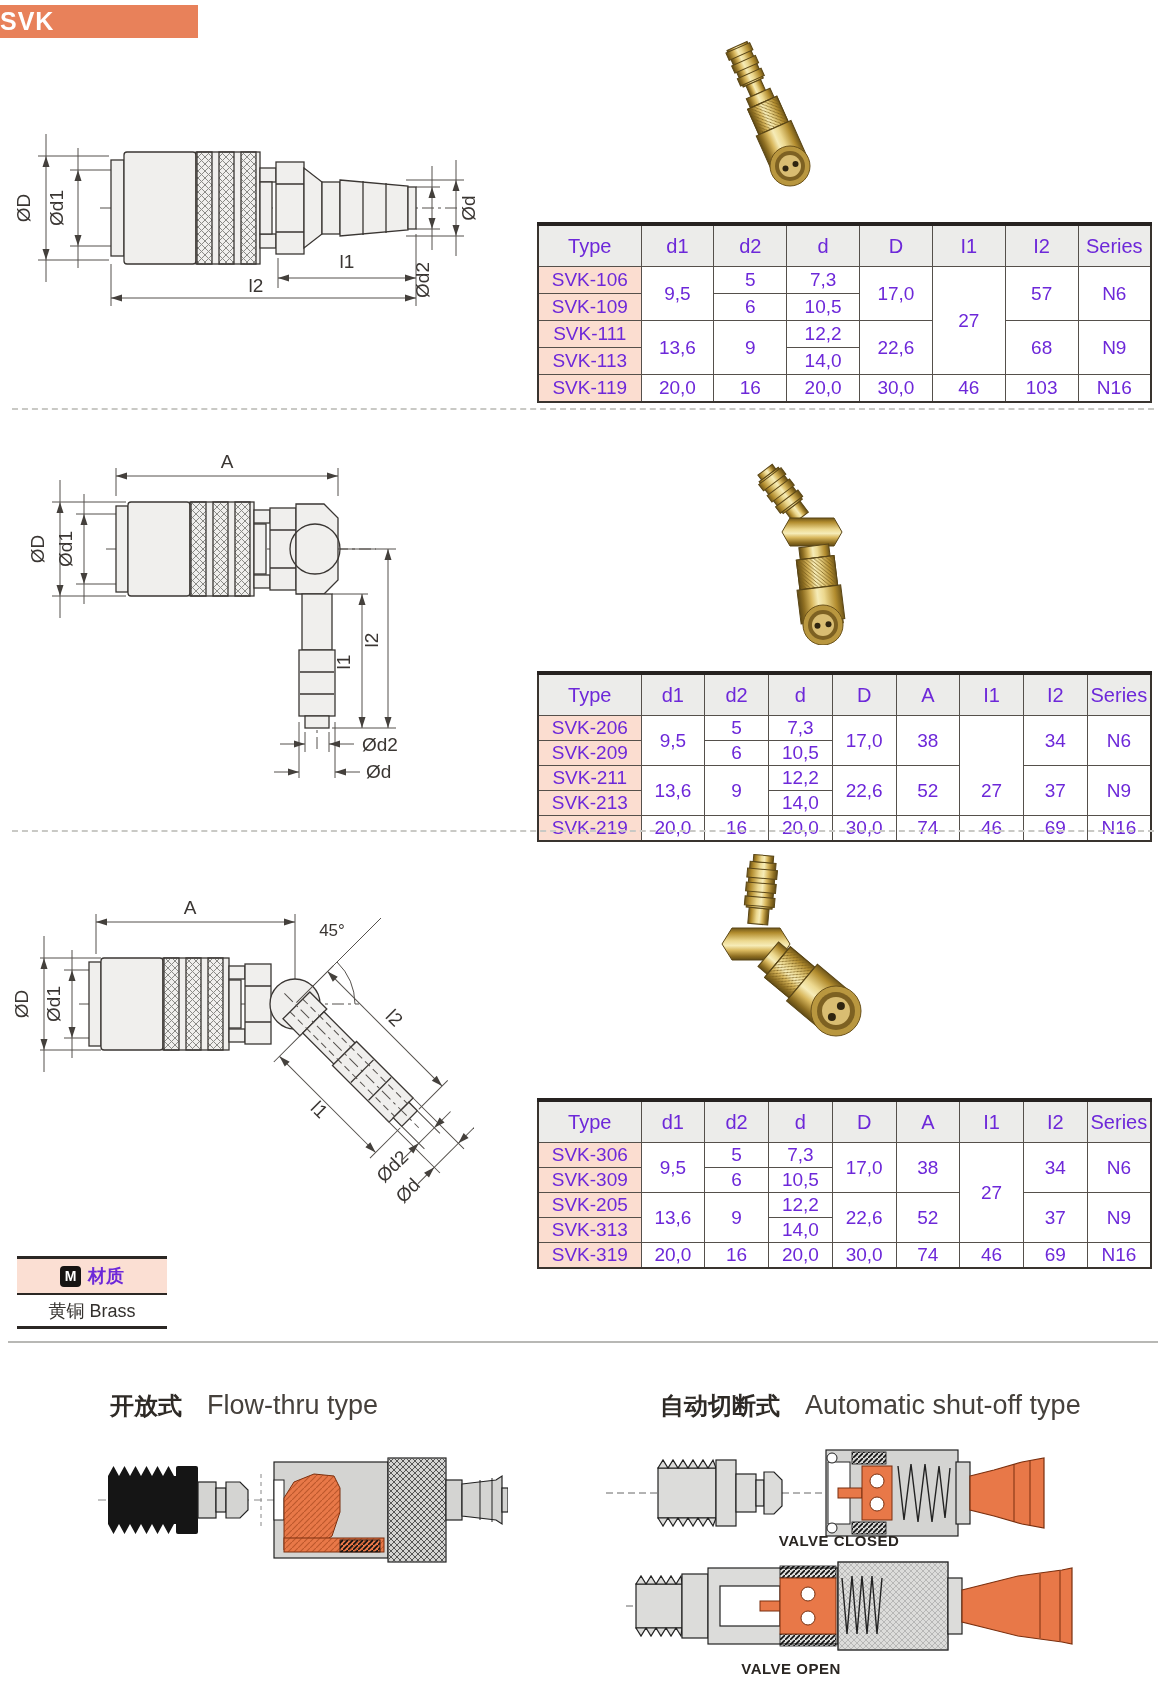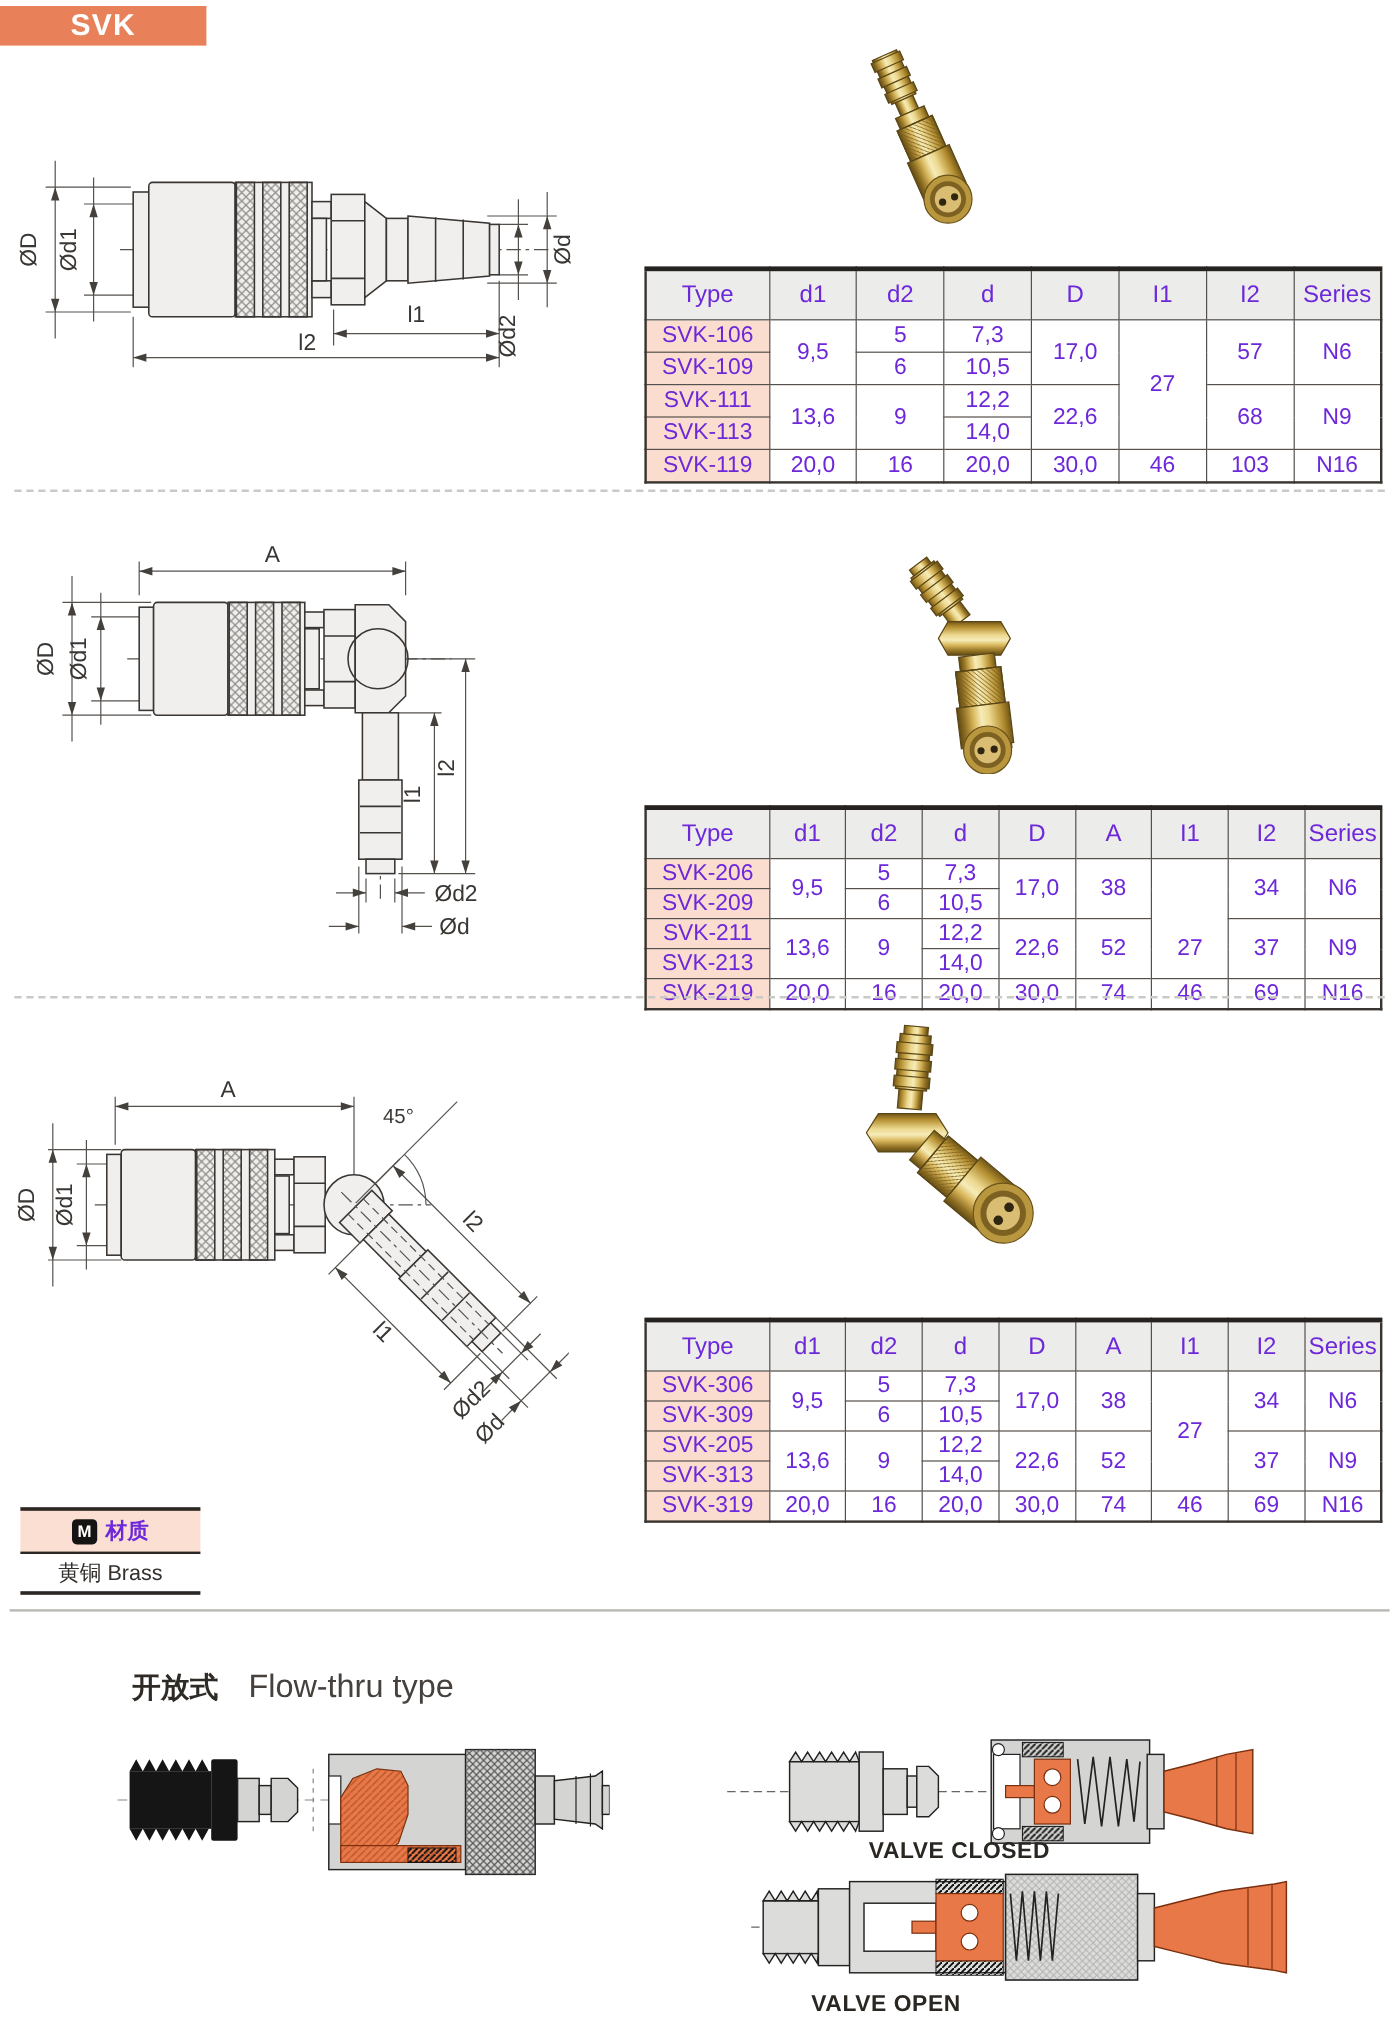--- a/index.html
+++ b/index.html
@@ -1,21 +1,21 @@
 <!DOCTYPE html>
 <html><head>
 <meta charset="utf-8">
 <style>
   html,body{margin:0;padding:0;background:#fff}
   .page{position:relative;width:1166px;height:1686px;background:#fff;overflow:hidden;
         font-family:"Liberation Sans",sans-serif;color:#3c3835}
   .abs{position:absolute}
   
-  .title-bar{left:0;top:5px;width:172px;height:33px;background:#e8815a;
-             display:flex;align-items:center;justify-content:center}
+  .title-bar{left:0;top:5px;width:198px;height:33px;background:#e8815a;
+             display:flex;align-items:center;}
   .title-bar span{color:#fff;font-size:25px;font-weight:bold;letter-spacing:1px}
   
   .spec{border-collapse:collapse;table-layout:fixed;width:615px;font-size:19px;color:#6d28d9;
         border:2px solid #39342f;border-top:4px solid #262220;background:#fff}
   .spec th{background:#ececea;font-weight:normal;height:40px;border:1.5px solid #55504b;padding:0;font-size:20px}
   .spec td{border:1.5px solid #55504b;text-align:center;padding:0;height:26px}
   .t23 td{height:24px}
   .spec .type{background:#fbddd0}
   .spec td.low{vertical-align:bottom;padding-bottom:13px}
   
@@ -27,21 +27,21 @@
          display:flex;align-items:center;justify-content:center;gap:7px}
   .mat-badge{width:21px;height:21px;background:#161412;color:#fff;border-radius:4px;font-size:14px;
              font-weight:bold;display:flex;align-items:center;justify-content:center}
   .mat-h .lbl{font-size:18px;font-weight:bold;color:#6d28d9}
   .mat-v{height:31px;display:flex;align-items:center;justify-content:center;font-size:18px;
          color:#33302d;border-bottom:3px solid #2b2724}
   
   .btitle{display:flex;align-items:baseline;gap:25px}
   .btitle .zh{font-size:24px;font-weight:bold;color:#2e2a26}
   .btitle .en{font-size:27px;color:#46413c}
-  .vlabel{font-size:19px;font-weight:bold;letter-spacing:.5px;color:#2a2622;}
+  .vlabel{font-size:15px;font-weight:bold;letter-spacing:.5px;color:#2a2622;text-align:center}
   svg text{font-family:"Liberation Sans",sans-serif;fill:#3a3633}
 </style>
 </head>
 <body>
 
 <div class="page">
 
   <div class="abs title-bar">
     <span>SVK</span>
   </div>
@@ -567,20 +567,24 @@
     </div>
     <div class="mat-v">黄铜 Brass</div>
   </div>
 
   <div class="abs div-solid" style="left:8px;top:1341px;width:1150px"></div>
 
   <div class="abs btitle" style="left:110px;top:1390px">
     <span class="zh">开放式</span>
     <span class="en">Flow-thru type</span>
   </div>
+  <div class="abs btitle" style="left:660px;top:1390px">
+    <span class="zh">自动切断式</span>
+    <span class="en">Automatic shut-off type</span>
+  </div>
 
   <svg class="abs" style="left:88px;top:1440px" width="420" height="140" viewBox="0 0 420 140">
     <defs>
       <pattern id="fbh" width="5" height="5" patternUnits="userSpaceOnUse">
         <path d="M0 5 L5 0" stroke="#111" stroke-width="1.6"></path>
       </pattern>
       <pattern id="fkn" width="6" height="6" patternUnits="userSpaceOnUse">
         <path d="M0 6 L6 0 M0 0 L6 6" stroke="#555" stroke-width="1"></path>
       </pattern>
       <pattern id="foh" width="6" height="6" patternUnits="userSpaceOnUse">

